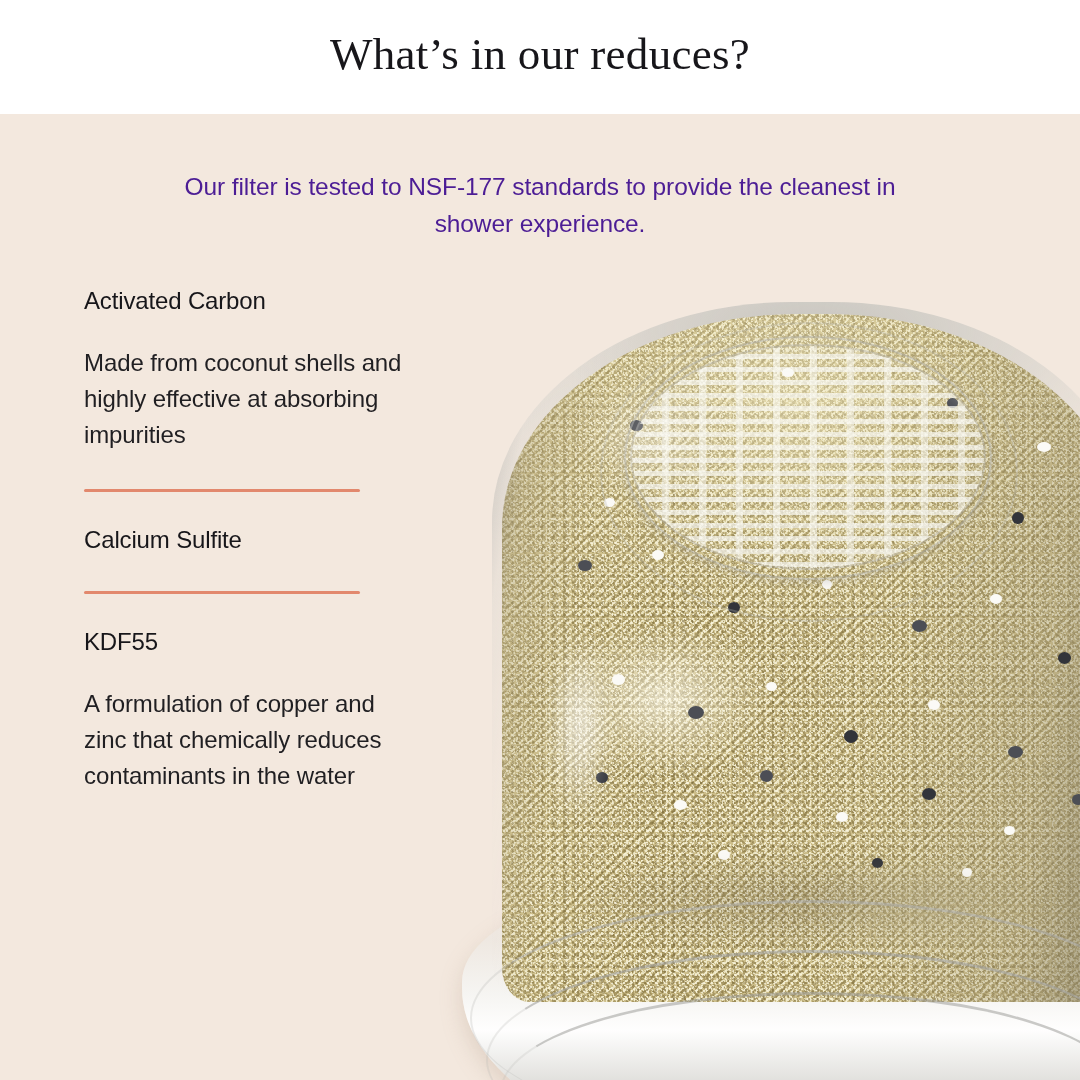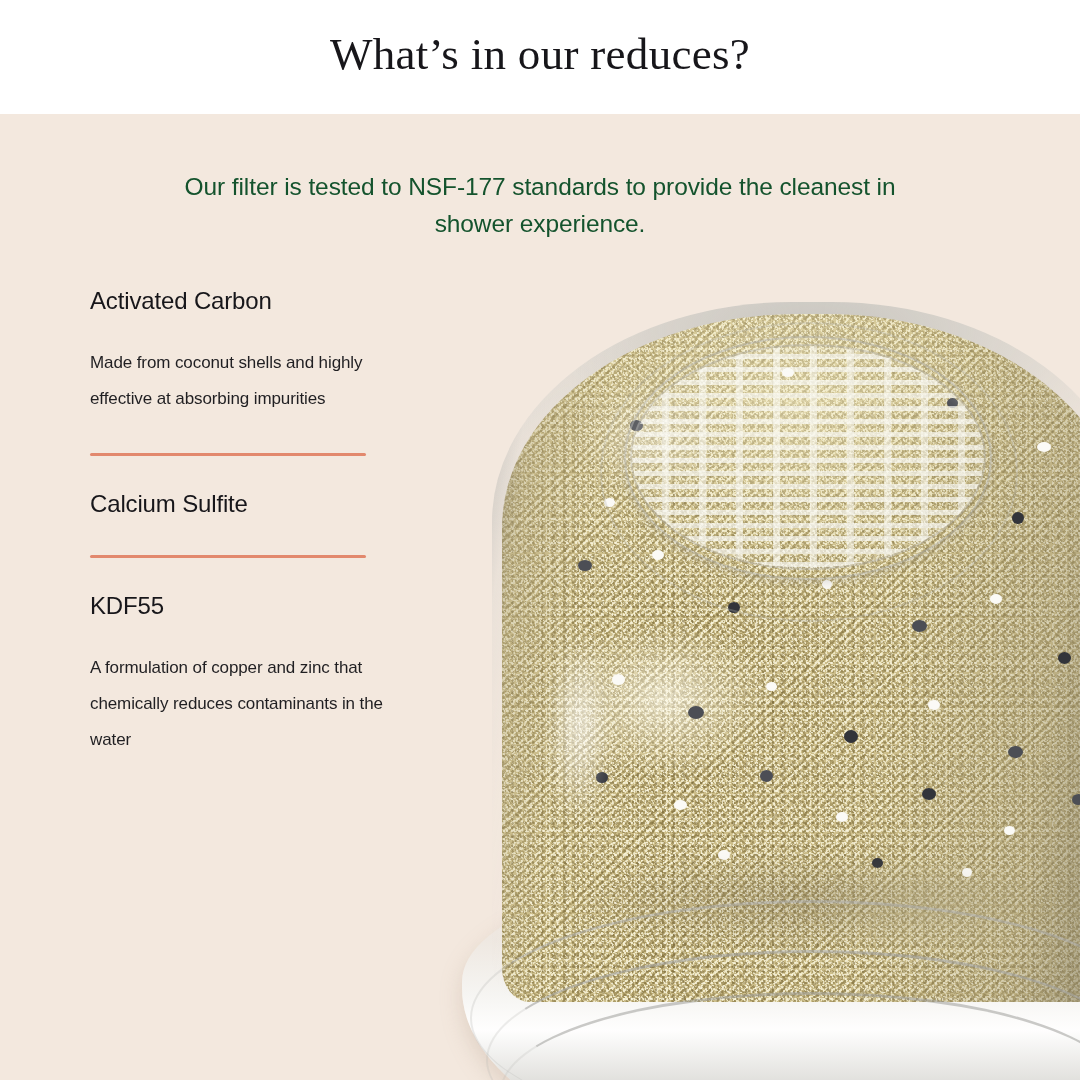--- a/index.html
+++ b/index.html
@@ -43,44 +43,44 @@
     overflow:hidden;
   }
 
   .intro {
     position:absolute;
     left:180px; top:54px;
     width:720px;
     text-align:center;
     font-size:24.5px;
     line-height:37px;
-    color:#14532d;
+    color:#4c1d95;
     letter-spacing:-0.1px;
   }
 
   
   .content-col {
     position:absolute;
-    left:90px; top:172px;
+    left:84px; top:172px;
     width:360px;
   }
 
   .section { position:relative; }
 
   .section-heading {
     font-size:24px;
     font-weight:400;
     color:#17161a;
     letter-spacing:-0.15px;
     line-height:30px;
   }
 
   .section-body {
     margin-top:29px;
-    font-size:17px;
+    font-size:24px;
     line-height:36px;
     color:#201f22;
     letter-spacing:-0.1px;
     max-width:330px;
   }
 
   .divider {
     width:276px;
     height:3px;
     background:#e2886d;

